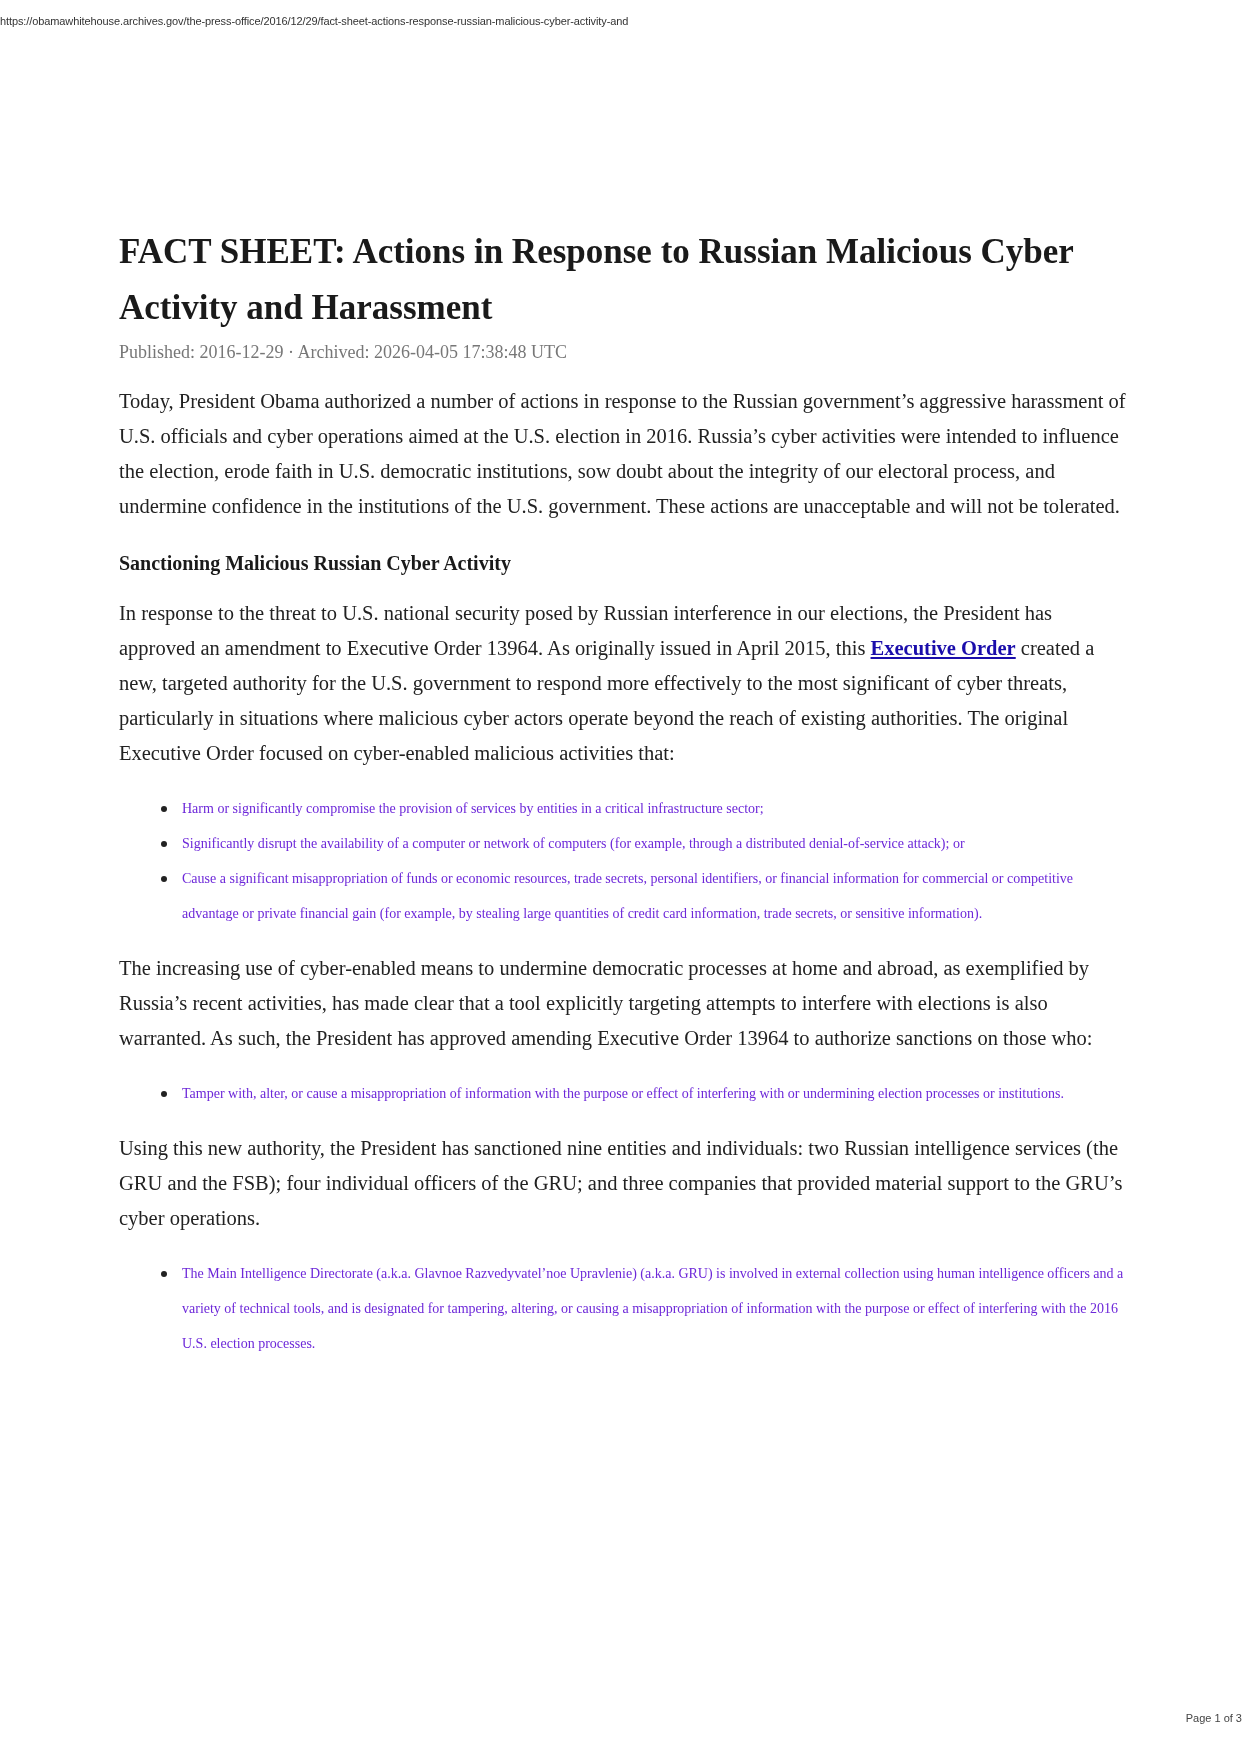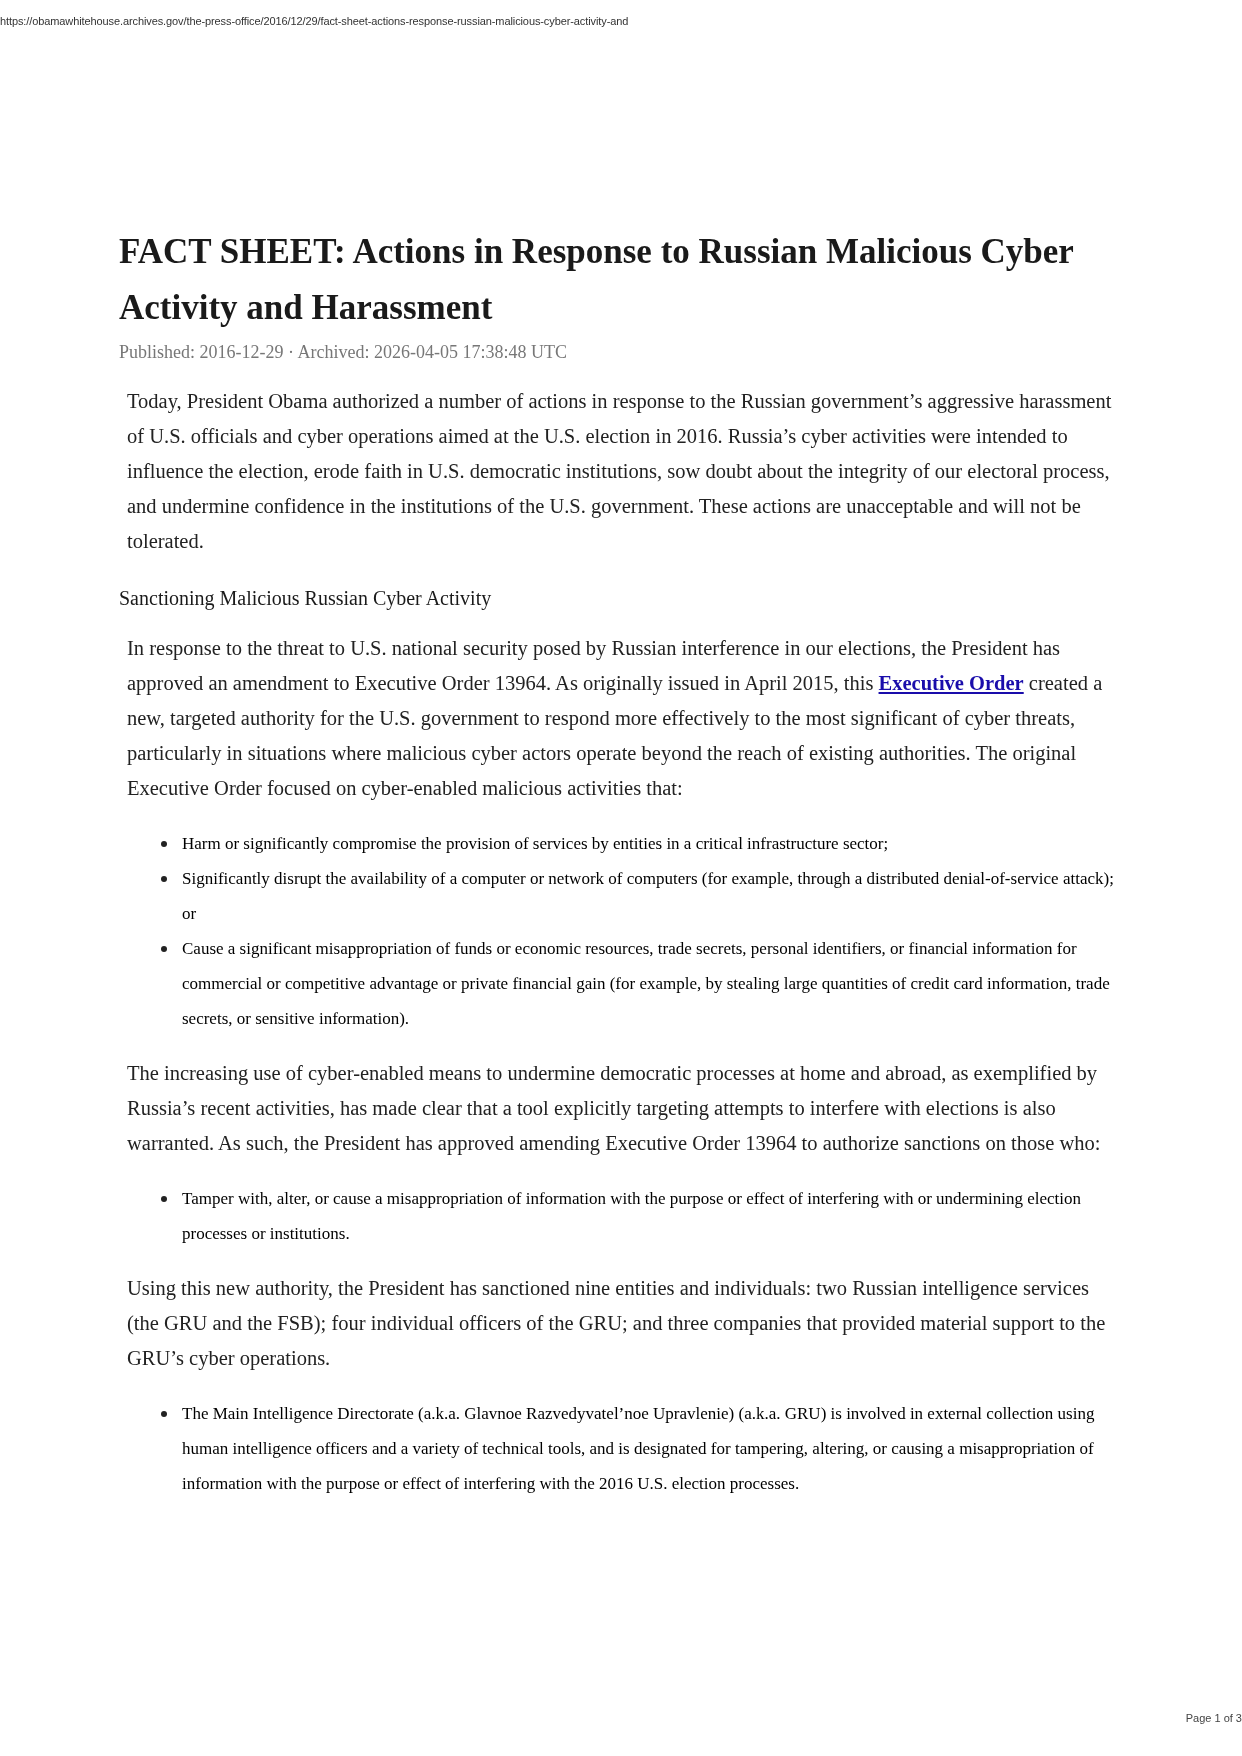--- a/index.html
+++ b/index.html
@@ -39,45 +39,45 @@
       line-height: 56px;
       color: #1a1a1a;
     }
     .meta {
       margin-top: 4px;
       font-size: 18px;
       color: #777777;
       line-height: 24px;
     }
     p {
-      margin: 8px;
+      margin: 0;
       font-size: 20.5px;
       line-height: 35px;
       color: #222222;
     }
     p.intro { margin-top: 20px; }
     h2.section-heading {
       margin: 24px 0 0 0;
       font-size: 20px;
-      font-weight: normal;
+      font-weight: bold;
       line-height: 30px;
       color: #1a1a1a;
     }
     p.after-heading { margin-top: 18px; }
     p.para { margin-top: 20px; }
     ul {
       margin: 20px 0 0 0;
       padding: 0 0 0 63px;
       list-style: none;
     }
     ul li {
       position: relative;
-      font-size: 17px;
+      font-size: 14px;
       line-height: 35px;
-      color: #000000;
+      color: #6d28d9;
     }
     ul li::before {
       content: "";
       position: absolute;
       left: -21px;
       top: 15px;
       width: 6px;
       height: 6px;
       border-radius: 50%;
       background: #222222;

